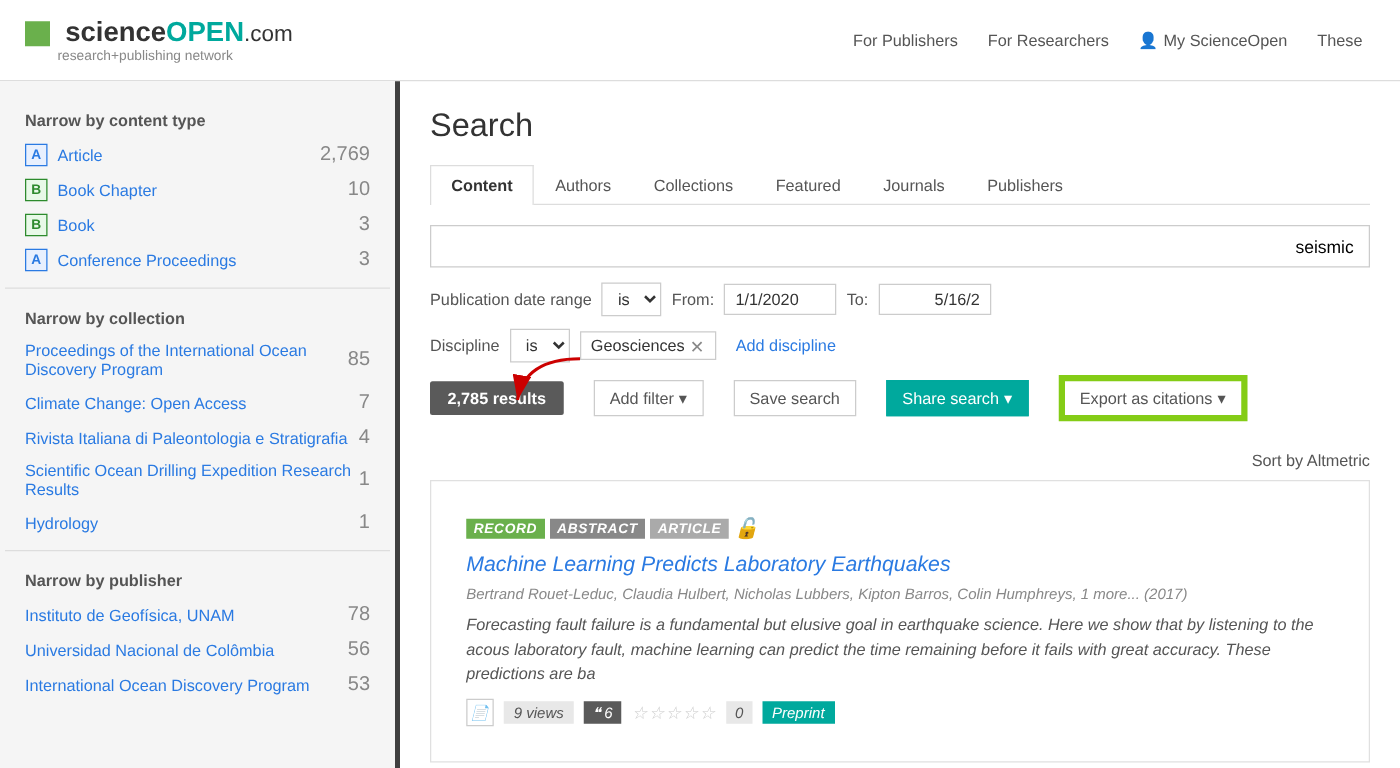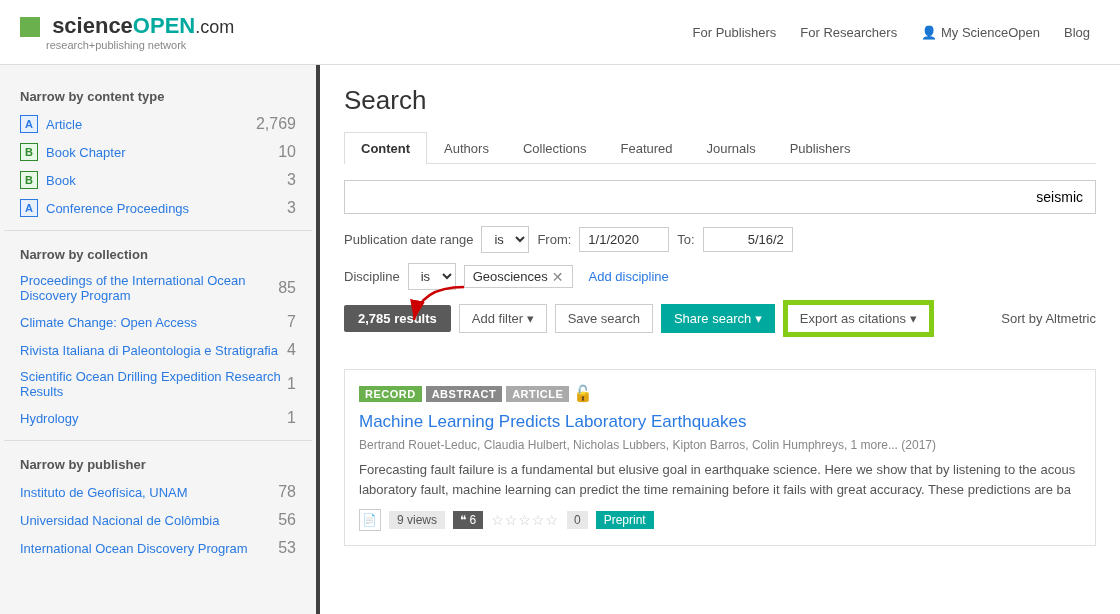--- a/index.html
+++ b/index.html
@@ -184,22 +184,22 @@
       color: #2a7ae2;
       font-size: 13px;
       cursor: pointer;
       padding: 3px 8px;
     }
 
     
     .action-bar {
       display: flex;
       align-items: center;
-      gap: 8px;
-      margin-bottom: 32px;
+      gap: 24px;
+      margin-bottom: 8px;
       flex-wrap: wrap;
       position: relative;
     }
     .results-badge {
       background: #5a5a5a;
       color: #fff;
       padding: 6px 14px;
       font-size: 13px;
       font-weight: bold;
       border-radius: 2px;
@@ -248,22 +248,23 @@
       position: absolute;
       left: 40px;
       top: -30px;
       pointer-events: none;
     }
     .arrow-svg { overflow: visible; }
 
     
     .result-item {
       border: 1px solid #e0e0e0;
-      padding: 14px;
-      background: #fff;
+      padding: 28px;
+      background: #fff;
+      font-style: italic;
     }
     .result-badges {
       display: flex;
       gap: 4px;
       margin-bottom: 8px;
       align-items: center;
     }
     .badge-record {
       background: #6ab04c;
       color: #fff;
@@ -369,21 +370,21 @@
     </div>
     <div class="logo-subtitle">research+publishing network</div>
   </div>
   <nav class="nav-links">
     <span class="nav-link">For Publishers</span>
     <span class="nav-link">For Researchers</span>
     <span class="nav-link">
       <span>👤</span>
       <span>My ScienceOpen</span>
     </span>
-    <span class="nav-link">Blog</span>
+    <span class="nav-link">These</span>
   </nav>
 </div>
 
 <div class="layout">
 
   <div class="sidebar">
     <div class="sidebar-section-title">Narrow by content type</div>
     <div class="sidebar-item">
       <span class="sidebar-item-icon icon-article">A</span>
       <span class="sidebar-item-text">Article</span>

